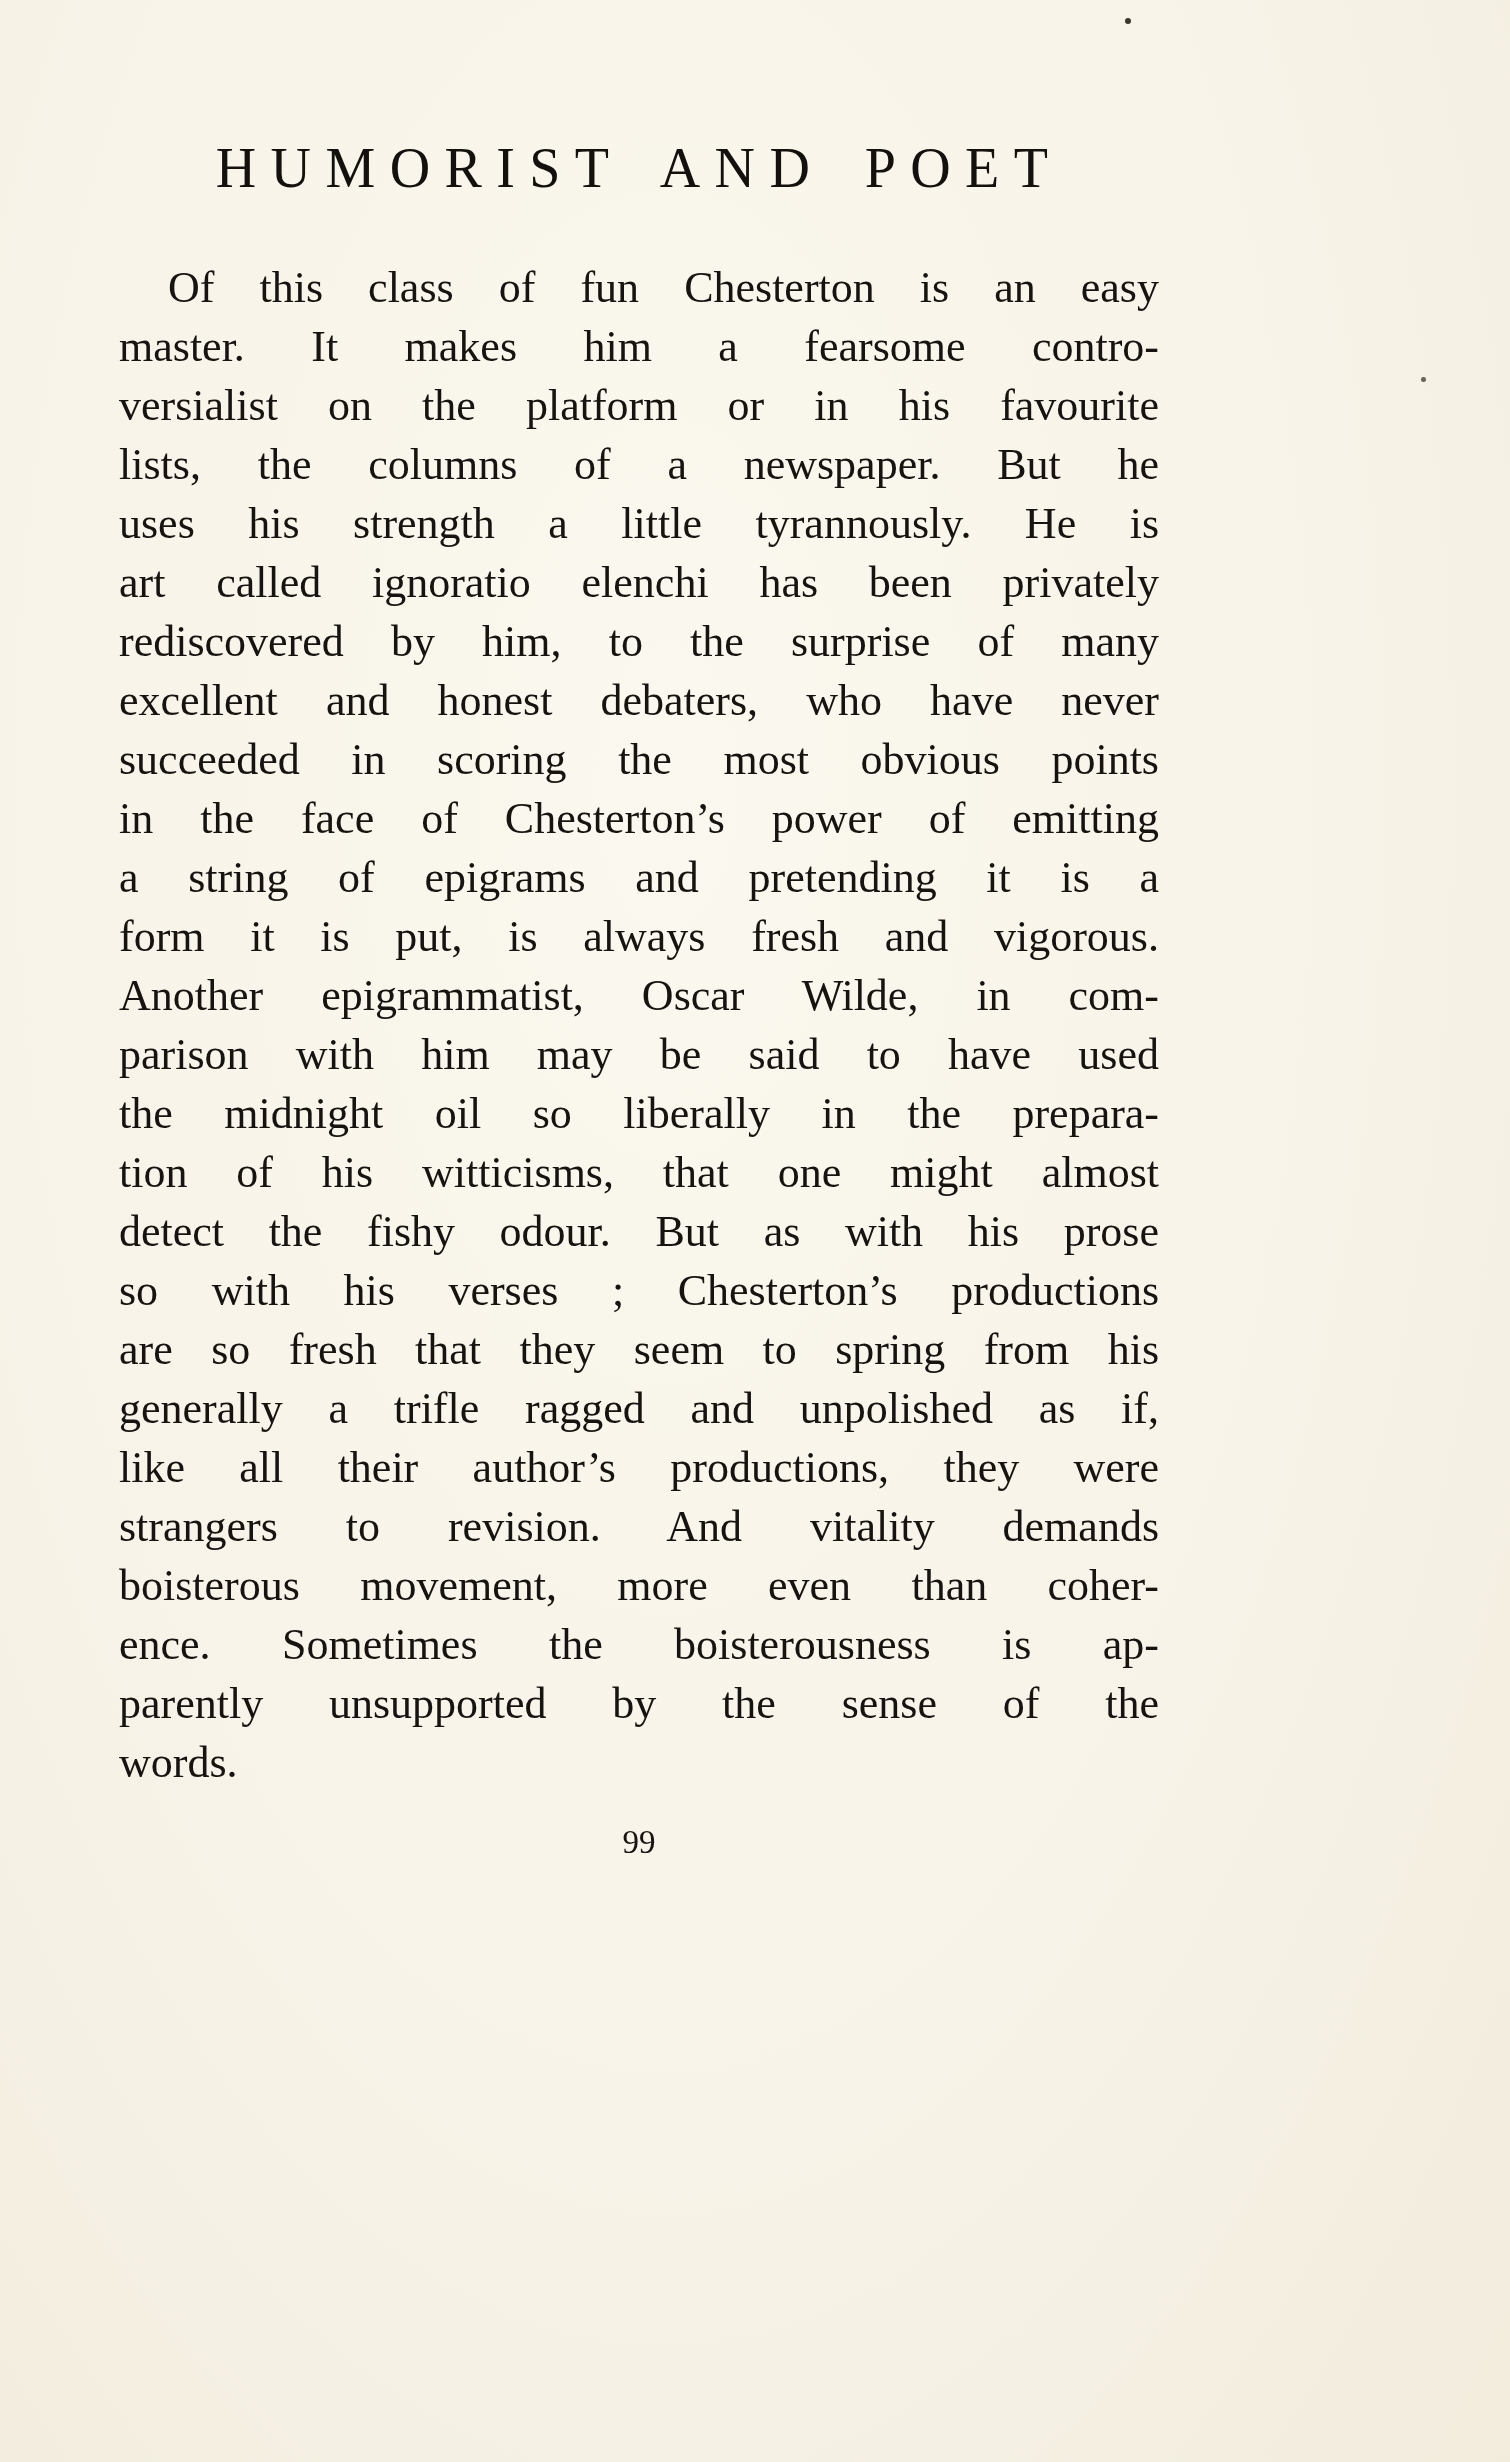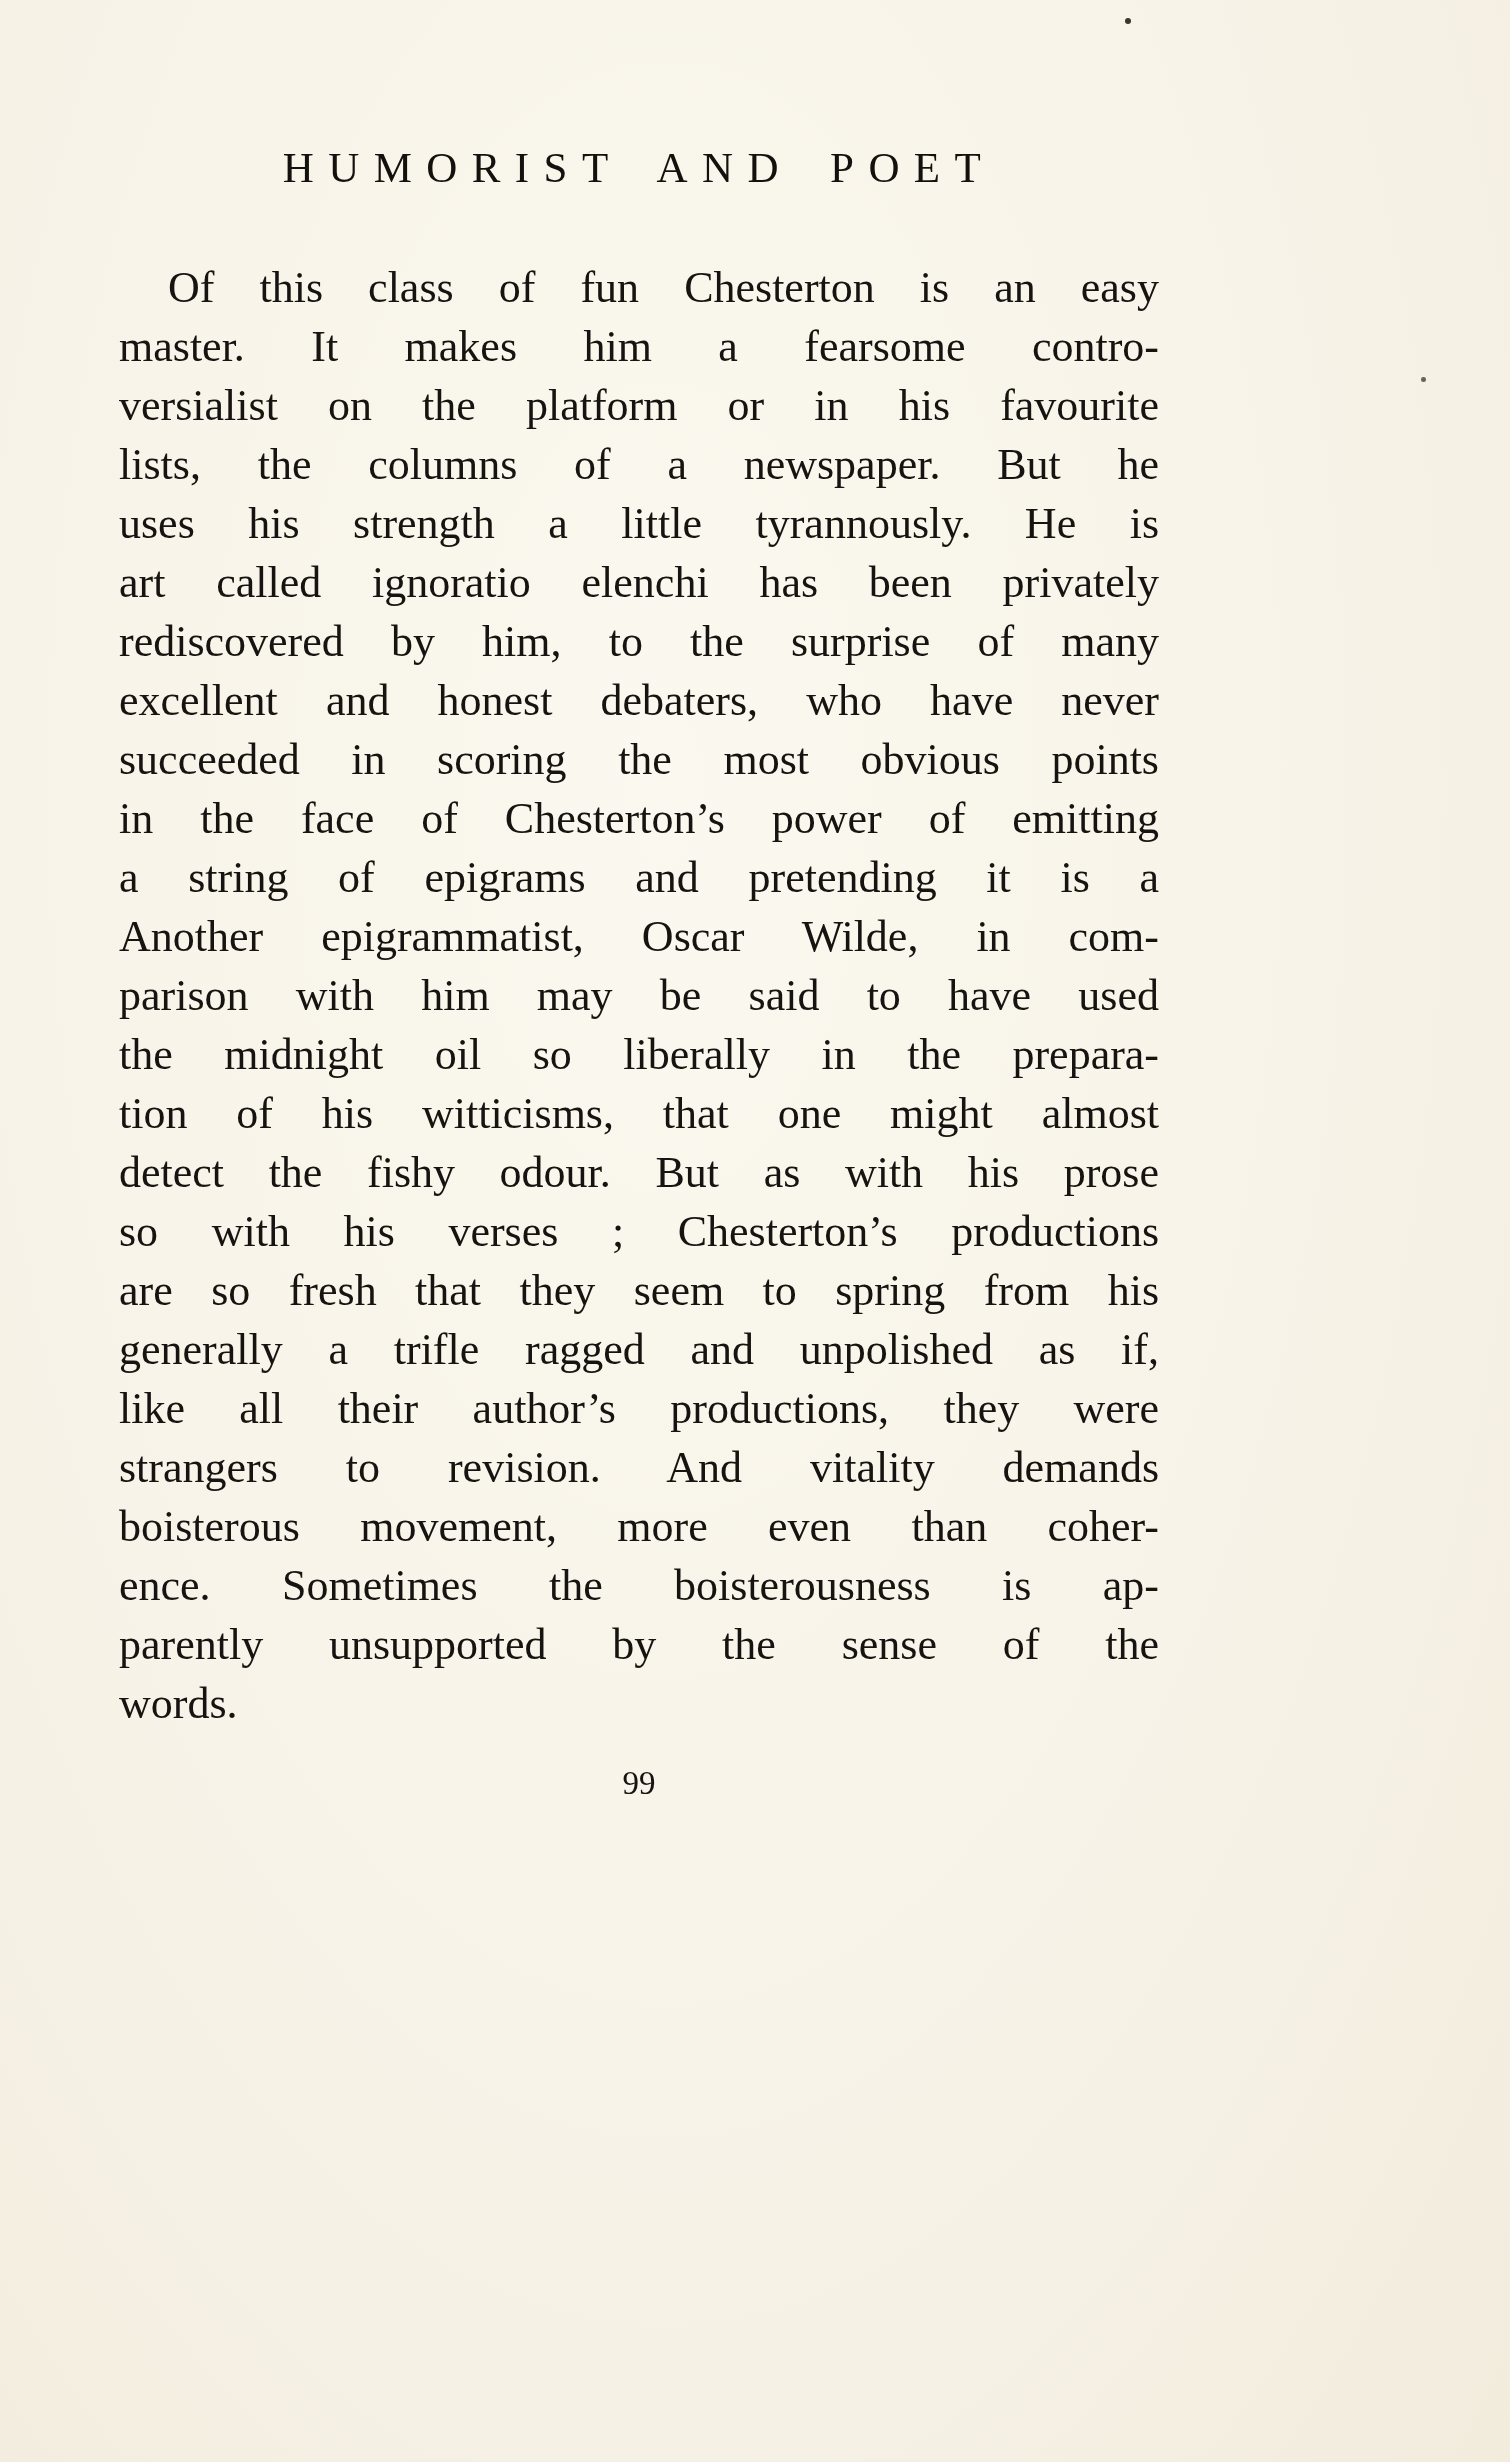--- a/index.html
+++ b/index.html
@@ -21,21 +21,21 @@
     background: radial-gradient(ellipse at 44% 32%, #fbf8ef 0%, #f7f3e8 55%, #f1ecdc 100%);
   }
   .column {
     position: absolute;
     left: 103px;
     top: 143px;
     width: 1072px;
   }
   .running-head {
     text-align: center;
-    font-size: 43px;
+    font-size: 56px;
     line-height: 50px;
     letter-spacing: 14.4px;
     word-spacing: 12px;
     font-weight: normal;
     margin: 0 0 65px 0;
     color: #14100d;
   }
   .paragraph {
     margin: 16px;
   }
@@ -94,20 +94,21 @@
       <div class="line">master. It makes him a fearsome contro-</div>
       <div class="line">versialist on the platform or in his favourite</div>
       <div class="line">lists, the columns of a newspaper. But he</div>
       <div class="line">uses his strength a little tyrannously. He is</div>
       <div class="line">art called ignoratio elenchi has been privately</div>
       <div class="line">rediscovered by him, to the surprise of many</div>
       <div class="line">excellent and honest debaters, who have never</div>
       <div class="line">succeeded in scoring the most obvious points</div>
       <div class="line">in the face of Chesterton’s power of emitting</div>
       <div class="line">a string of epigrams and pretending it is a</div>
+      <div class="line">form it is put, is always fresh and vigorous.</div>
       <div class="line">Another epigrammatist, Oscar Wilde, in com-</div>
       <div class="line">parison with him may be said to have used</div>
       <div class="line">the midnight oil so liberally in the prepara-</div>
       <div class="line">tion of his witticisms, that one might almost</div>
       <div class="line">detect the fishy odour. But as with his prose</div>
       <div class="line">so with his verses ; Chesterton’s productions</div>
       <div class="line">are so fresh that they seem to spring from his</div>
       <div class="line">generally a trifle ragged and unpolished as if,</div>
       <div class="line">like all their author’s productions, they were</div>
       <div class="line">strangers to revision. And vitality demands</div>

